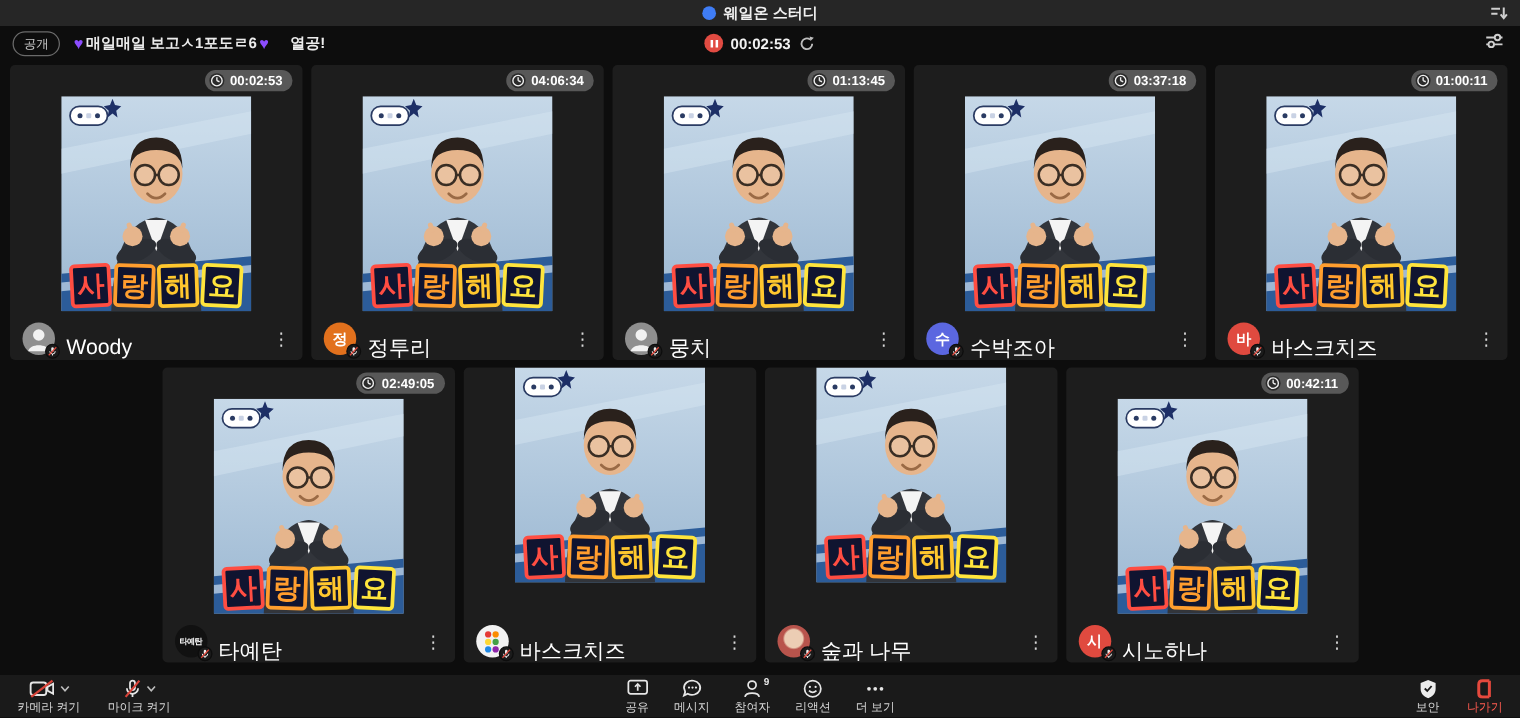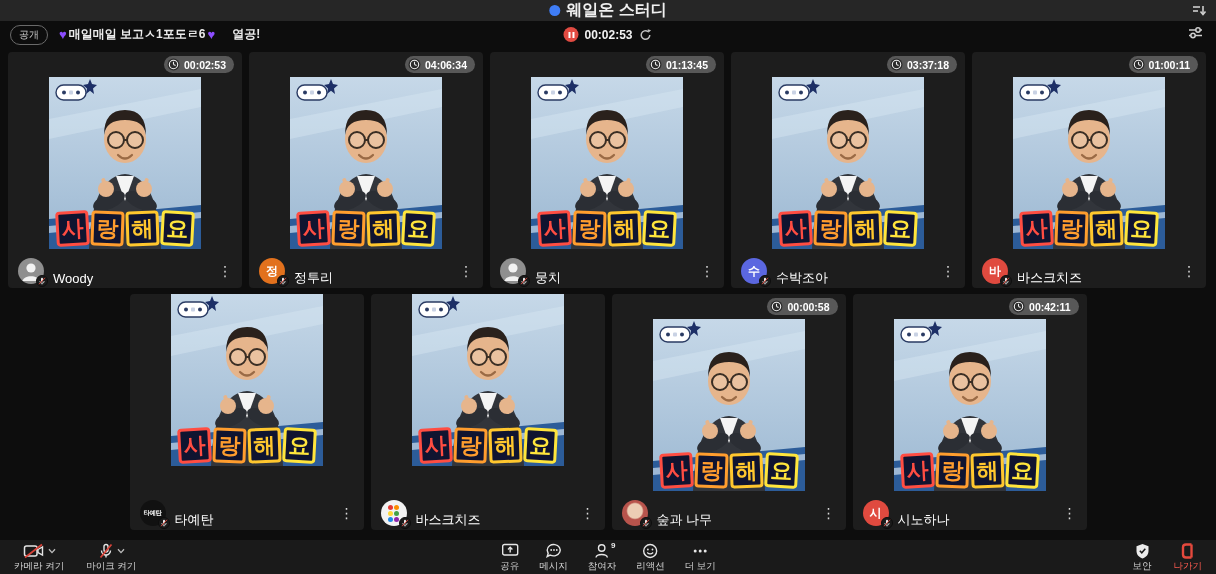--- a/index.html
+++ b/index.html
@@ -5,21 +5,21 @@
   * { box-sizing: border-box; margin: 0; padding: 0; }
   html,body { width:1216px; height:574px; }
   body {
     background:#0d0d0d; color:#fff; overflow:hidden; position:relative;
     font-family:"Liberation Sans", sans-serif;
   }
   
   .titlebar { height:21px; background:#262626; position:relative; display:flex; align-items:center; }
   .titlebar-center { position:absolute; left:50%; transform:translateX(-50%); display:flex; align-items:center; gap:6px; }
   .blue-dot { width:11px; height:11px; border-radius:50%; background:#3f7df6; }
-  .app-title { font-size:16px; font-weight:bold; color:#f0f0f0; }
+  .app-title { font-size:12px; font-weight:bold; color:#f0f0f0; }
   .sort-btn { position:absolute; right:9px; top:2px; cursor:pointer; }
   
   .subheader { height:27px; display:flex; align-items:center; padding:0 10px; position:relative; background:#0d0d0d; }
   .visibility-badge { border:1px solid #6a6a6a; color:#c9c9c9; border-radius:10px; font-size:10px; padding:2px 8px; margin-right:9px; }
   .room-title { font-size:12px; font-weight:bold; color:#ececec; display:flex; align-items:center; }
   .heart { color:#8c4dff; font-size:13px; margin:0 2px; }
   .room-suffix { margin-left:15px; }
   .rec-group { position:absolute; left:50%; transform:translateX(-50%); display:flex; align-items:center; gap:6px; }
   .rec-btn { width:15px; height:15px; border-radius:50%; background:#e14b42; display:flex; align-items:center; justify-content:center; gap:2px; cursor:pointer; }
   .rec-btn i { display:block; width:2px; height:6px; background:#fff; }
@@ -49,21 +49,21 @@
   .av-label { display:none; color:#fff; font-weight:bold; }
   .avatar.av-letter .av-label { display:block; font-size:12px; }
   .avatar.av-text .av-label { display:block; font-size:6.5px; letter-spacing:-0.5px; }
   .av-sil { display:none; }
   .avatar.av-silhouette .av-sil { display:block; }
   .av-dots { display:none; }
   .avatar.av-flowers .av-dots { display:flex; flex-wrap:wrap; width:15px; gap:1px; justify-content:center; }
   .av-dots i { width:5px; height:5px; border-radius:50%; display:block; }
   .mic-badge { position:absolute; right:-4px; bottom:-3px; width:12px; height:12px; border-radius:50%;
     background:#1b1b1b; border:1px solid #0d0d0d; display:flex; align-items:center; justify-content:center; }
-  .pname { font-size:13px; color:#fff; flex:1; white-space:nowrap; overflow:hidden;margin-top:14px; }
+  .pname { font-size:17px; color:#fff; flex:1; white-space:nowrap; overflow:hidden;margin-top:14px; }
   .kebab { width:14px; text-align:center; color:#d8d8d8; font-size:14px; cursor:pointer; line-height:1; }
   
   .toolbar { position:absolute; left:0; right:0; bottom:0; height:34px; background:#1a1a1a; }
   .tb-left { position:absolute; left:8px; top:2px; display:flex; gap:10px; }
   .tb-center { position:absolute; left:50%; transform:translateX(-50%); top:2px; display:flex; gap:8px; }
   .tb-right { position:absolute; right:8px; top:2px; display:flex; gap:10px; }
   .tb-btn { display:flex; flex-direction:column; align-items:center; gap:1px; cursor:pointer; padding:0 6px; }
   .tb-btn .ic { height:17px; display:flex; align-items:center; gap:3px; position:relative; }
   .tb-label { font-size:9.5px; color:#d6d6d6; white-space:nowrap; }
   .tb-label.red { color:#ff5b50; }
@@ -486,20 +486,94 @@
             <line x1="1" y1="7.2" x2="7" y2="0.8" stroke="#e5493d" stroke-width="0.9"></line>
           </svg>
         </span>
       </div>
       <span class="pname">바스크치즈</span>
       <span class="kebab">⋮</span>
     </div>
   </div>
 </div>
   <div class="grid-row centered" id="grid-row-2">
+  <div class="tile">
+    <div class="tile-top">
+      <span class="timer-badge">
+        <svg width="13" height="13" viewBox="0 0 13 13">
+          <circle cx="6.5" cy="6.5" r="6" fill="#2b2b2b"></circle>
+          <circle cx="6.5" cy="6.5" r="4.2" fill="none" stroke="#efefef" stroke-width="1.1"></circle>
+          <line x1="6.5" y1="6.5" x2="6.5" y2="3.8" stroke="#efefef" stroke-width="1.1"></line>
+          <line x1="6.5" y1="6.5" x2="8.6" y2="7.4" stroke="#efefef" stroke-width="1.1"></line>
+        </svg>
+        <span class="timer-text">02:49:05</span>
+      </span>
+    </div>
+    <div class="video-wrap">
+      <div class="video">
+        <svg width="152" height="172" viewBox="0 0 152 172">
+          <defs>
+            <linearGradient id="sky" x1="0" y1="0" x2="0" y2="1">
+              <stop offset="0" stop-color="#c6d8e8"></stop>
+                  <stop offset="1" stop-color="#9cb8d2"></stop>
+            </linearGradient>
+          </defs>
+          <rect width="152" height="172" fill="url(#sky)"></rect>
+          <polygon points="0,42 152,12 152,30 0,62" fill="#d8e6f2" opacity="0.45"></polygon>
+          <polygon points="0,142 152,128 152,172 0,172" fill="#2c5c99"></polygon>
+          <polygon points="0,149 152,135 152,141 0,156" fill="#cfe0ee" opacity="0.7"></polygon>
+          <path d="M40,172 C42,118 56,99 76,97 C96,99 110,118 112,172 Z" fill="#32353b"></path>
+          <polygon points="67,99 85,99 76,124" fill="#f4f4f4"></polygon>
+          <ellipse cx="60" cy="124" rx="17" ry="8" fill="#2b2e34" transform="rotate(-24 60 124)"></ellipse>
+          <ellipse cx="92" cy="124" rx="17" ry="8" fill="#2b2e34" transform="rotate(24 92 124)"></ellipse>
+          <circle cx="57" cy="112" r="8" fill="#e6b58c"></circle>
+          <circle cx="95" cy="112" r="8" fill="#e6b58c"></circle>
+          <rect x="53" y="101" width="4" height="8" rx="2" fill="#e6b58c" transform="rotate(-20 55 105)"></rect>
+          <rect x="95" y="101" width="4" height="8" rx="2" fill="#e6b58c" transform="rotate(20 97 105)"></rect>
+          <ellipse cx="76" cy="62" rx="21" ry="24" fill="#e6b58c"></ellipse>
+          <path d="M55,58 Q55,33 76,33 Q97,33 97,58 Q95,43 76,43 Q57,43 55,58 Z" fill="#2a211c"></path>
+          <circle cx="67" cy="63" r="8" fill="rgba(255,255,255,0.18)" stroke="#3a2e24" stroke-width="2"></circle>
+          <circle cx="86" cy="63" r="8" fill="rgba(255,255,255,0.18)" stroke="#3a2e24" stroke-width="2"></circle>
+          <line x1="75" y1="63" x2="78" y2="63" stroke="#3a2e24" stroke-width="2"></line>
+          <path d="M69,78 Q76,85 83,78" stroke="#9a6a45" stroke-width="2.2" fill="none" stroke-linecap="round"></path>
+          <g>
+            <rect x="7" y="8" width="30" height="15" rx="7.5" fill="#ffffff" stroke="#2a3b63" stroke-width="1.4"></rect>
+            <circle cx="15" cy="15.5" r="2" fill="#2a3b63"></circle>
+            <circle cx="29" cy="15.5" r="2" fill="#2a3b63"></circle>
+            <rect x="20" y="13.5" width="4" height="4" rx="1" fill="#c9d2e4"></rect>
+            <polygon points="41,2 43,7 48,8 44,11.5 45,17 41,13.8 37,17 38,11.5 34,8 39,7" fill="#1d2f66"></polygon>
+          </g>
+        </svg>
+        <div class="caption">
+              <span class="cap-char" style="color: rgb(255, 77, 66); border-color: rgb(255, 77, 66);">사</span>
+              <span class="cap-char" style="color: rgb(255, 157, 46); border-color: rgb(255, 157, 46);">랑</span>
+              <span class="cap-char" style="color: rgb(255, 199, 46); border-color: rgb(255, 199, 46);">해</span>
+              <span class="cap-char" style="color: rgb(255, 229, 60); border-color: rgb(255, 229, 60);">요</span>
+            </div>
+      </div>
+    </div>
+    <div class="tile-bottom">
+      <div class="avatar av-text" style="background: rgb(17, 17, 17);">
+
+        <span class="av-label">타예탄</span>
+
+        <span class="mic-badge">
+          <svg width="8" height="8" viewBox="0 0 8 8">
+            <rect x="3" y="0.8" width="2" height="3.6" rx="1" fill="#eee"></rect>
+            <path d="M1.8,4 a2.2,2.2 0 0 0 4.4,0" fill="none" stroke="#eee" stroke-width="0.8"></path>
+            <line x1="4" y1="6.2" x2="4" y2="7.4" stroke="#eee" stroke-width="0.8"></line>
+            <line x1="1" y1="7.2" x2="7" y2="0.8" stroke="#e5493d" stroke-width="0.9"></line>
+          </svg>
+        </span>
+      </div>
+      <span class="pname">타예탄</span>
+      <span class="kebab">⋮</span>
+    </div>
+  </div>
+
   <div class="tile">
     <div class="video-wrap">
       <div class="video">
         <svg width="152" height="172" viewBox="0 0 152 172">
           <defs>
             <linearGradient id="sky" x1="0" y1="0" x2="0" y2="1">
               <stop offset="0" stop-color="#c6d8e8"></stop>
                   <stop offset="1" stop-color="#9cb8d2"></stop>
             </linearGradient>
           </defs>
@@ -531,34 +605,40 @@
         </svg>
         <div class="caption">
               <span class="cap-char" style="color: rgb(255, 77, 66); border-color: rgb(255, 77, 66);">사</span>
               <span class="cap-char" style="color: rgb(255, 157, 46); border-color: rgb(255, 157, 46);">랑</span>
               <span class="cap-char" style="color: rgb(255, 199, 46); border-color: rgb(255, 199, 46);">해</span>
               <span class="cap-char" style="color: rgb(255, 229, 60); border-color: rgb(255, 229, 60);">요</span>
             </div>
       </div>
     </div>
     <div class="tile-bottom">
-      <div class="avatar av-text" style="background: rgb(17, 17, 17);">
-
-        <span class="av-label">타예탄</span>
-
+      <div class="avatar av-flowers" style="background: rgb(242, 242, 242);">
+
+        <span class="av-dots">
+              <i style="background: rgb(229, 57, 53);"></i>
+              <i style="background: rgb(251, 140, 0);"></i>
+              <i style="background: rgb(253, 216, 53);"></i>
+              <i style="background: rgb(67, 160, 71);"></i>
+              <i style="background: rgb(30, 136, 229);"></i>
+              <i style="background: rgb(142, 36, 170);"></i>
+            </span>
         <span class="mic-badge">
           <svg width="8" height="8" viewBox="0 0 8 8">
             <rect x="3" y="0.8" width="2" height="3.6" rx="1" fill="#eee"></rect>
             <path d="M1.8,4 a2.2,2.2 0 0 0 4.4,0" fill="none" stroke="#eee" stroke-width="0.8"></path>
             <line x1="4" y1="6.2" x2="4" y2="7.4" stroke="#eee" stroke-width="0.8"></line>
             <line x1="1" y1="7.2" x2="7" y2="0.8" stroke="#e5493d" stroke-width="0.9"></line>
           </svg>
         </span>
       </div>
-      <span class="pname">타예탄</span>
+      <span class="pname">바스크치즈</span>
       <span class="kebab">⋮</span>
     </div>
   </div>
 
   <div class="tile">
     <div class="video-wrap">
       <div class="video">
         <svg width="152" height="172" viewBox="0 0 152 172">
           <defs>
             <linearGradient id="sky" x1="0" y1="0" x2="0" y2="1">
@@ -594,54 +674,46 @@
         </svg>
         <div class="caption">
               <span class="cap-char" style="color: rgb(255, 77, 66); border-color: rgb(255, 77, 66);">사</span>
               <span class="cap-char" style="color: rgb(255, 157, 46); border-color: rgb(255, 157, 46);">랑</span>
               <span class="cap-char" style="color: rgb(255, 199, 46); border-color: rgb(255, 199, 46);">해</span>
               <span class="cap-char" style="color: rgb(255, 229, 60); border-color: rgb(255, 229, 60);">요</span>
             </div>
       </div>
     </div>
     <div class="tile-bottom">
-      <div class="avatar av-flowers" style="background: rgb(242, 242, 242);">
-
-        <span class="av-dots">
-              <i style="background: rgb(229, 57, 53);"></i>
-              <i style="background: rgb(251, 140, 0);"></i>
-              <i style="background: rgb(253, 216, 53);"></i>
-              <i style="background: rgb(67, 160, 71);"></i>
-              <i style="background: rgb(30, 136, 229);"></i>
-              <i style="background: rgb(142, 36, 170);"></i>
-            </span>
+      <div class="avatar av-photo" style="background: radial-gradient(circle at 50% 42%, rgb(236, 205, 180) 0px, rgb(236, 205, 180) 36%, rgb(184, 84, 76) 44%);">
+
         <span class="mic-badge">
           <svg width="8" height="8" viewBox="0 0 8 8">
             <rect x="3" y="0.8" width="2" height="3.6" rx="1" fill="#eee"></rect>
             <path d="M1.8,4 a2.2,2.2 0 0 0 4.4,0" fill="none" stroke="#eee" stroke-width="0.8"></path>
             <line x1="4" y1="6.2" x2="4" y2="7.4" stroke="#eee" stroke-width="0.8"></line>
             <line x1="1" y1="7.2" x2="7" y2="0.8" stroke="#e5493d" stroke-width="0.9"></line>
           </svg>
         </span>
       </div>
-      <span class="pname">바스크치즈</span>
+      <span class="pname">숲과 나무</span>
       <span class="kebab">⋮</span>
     </div>
   </div>
 
   <div class="tile">
     <div class="tile-top">
       <span class="timer-badge">
         <svg width="13" height="13" viewBox="0 0 13 13">
           <circle cx="6.5" cy="6.5" r="6" fill="#2b2b2b"></circle>
           <circle cx="6.5" cy="6.5" r="4.2" fill="none" stroke="#efefef" stroke-width="1.1"></circle>
           <line x1="6.5" y1="6.5" x2="6.5" y2="3.8" stroke="#efefef" stroke-width="1.1"></line>
           <line x1="6.5" y1="6.5" x2="8.6" y2="7.4" stroke="#efefef" stroke-width="1.1"></line>
         </svg>
-        <span class="timer-text">00:00:58</span>
+        <span class="timer-text">00:42:11</span>
       </span>
     </div>
     <div class="video-wrap">
       <div class="video">
         <svg width="152" height="172" viewBox="0 0 152 172">
           <defs>
             <linearGradient id="sky" x1="0" y1="0" x2="0" y2="1">
               <stop offset="0" stop-color="#c6d8e8"></stop>
                   <stop offset="1" stop-color="#9cb8d2"></stop>
             </linearGradient>
@@ -674,105 +746,33 @@
         </svg>
         <div class="caption">
               <span class="cap-char" style="color: rgb(255, 77, 66); border-color: rgb(255, 77, 66);">사</span>
               <span class="cap-char" style="color: rgb(255, 157, 46); border-color: rgb(255, 157, 46);">랑</span>
               <span class="cap-char" style="color: rgb(255, 199, 46); border-color: rgb(255, 199, 46);">해</span>
               <span class="cap-char" style="color: rgb(255, 229, 60); border-color: rgb(255, 229, 60);">요</span>
             </div>
       </div>
     </div>
     <div class="tile-bottom">
-      <div class="avatar av-photo" style="background: radial-gradient(circle at 50% 42%, rgb(236, 205, 180) 0px, rgb(236, 205, 180) 36%, rgb(184, 84, 76) 44%);">
+      <div class="avatar av-letter" style="background: rgb(224, 74, 63);">
+
+        <span class="av-label">시</span>
 
         <span class="mic-badge">
           <svg width="8" height="8" viewBox="0 0 8 8">
             <rect x="3" y="0.8" width="2" height="3.6" rx="1" fill="#eee"></rect>
             <path d="M1.8,4 a2.2,2.2 0 0 0 4.4,0" fill="none" stroke="#eee" stroke-width="0.8"></path>
             <line x1="4" y1="6.2" x2="4" y2="7.4" stroke="#eee" stroke-width="0.8"></line>
             <line x1="1" y1="7.2" x2="7" y2="0.8" stroke="#e5493d" stroke-width="0.9"></line>
           </svg>
         </span>
       </div>
-      <span class="pname">숲과 나무</span>
-      <span class="kebab">⋮</span>
-    </div>
-  </div>
-
-  <div class="tile">
-    <div class="tile-top">
-      <span class="timer-badge">
-        <svg width="13" height="13" viewBox="0 0 13 13">
-          <circle cx="6.5" cy="6.5" r="6" fill="#2b2b2b"></circle>
-          <circle cx="6.5" cy="6.5" r="4.2" fill="none" stroke="#efefef" stroke-width="1.1"></circle>
-          <line x1="6.5" y1="6.5" x2="6.5" y2="3.8" stroke="#efefef" stroke-width="1.1"></line>
-          <line x1="6.5" y1="6.5" x2="8.6" y2="7.4" stroke="#efefef" stroke-width="1.1"></line>
-        </svg>
-        <span class="timer-text">00:42:11</span>
-      </span>
-    </div>
-    <div class="video-wrap">
-      <div class="video">
-        <svg width="152" height="172" viewBox="0 0 152 172">
-          <defs>
-            <linearGradient id="sky" x1="0" y1="0" x2="0" y2="1">
-              <stop offset="0" stop-color="#c6d8e8"></stop>
-                  <stop offset="1" stop-color="#9cb8d2"></stop>
-            </linearGradient>
-          </defs>
-          <rect width="152" height="172" fill="url(#sky)"></rect>
-          <polygon points="0,42 152,12 152,30 0,62" fill="#d8e6f2" opacity="0.45"></polygon>
-          <polygon points="0,142 152,128 152,172 0,172" fill="#2c5c99"></polygon>
-          <polygon points="0,149 152,135 152,141 0,156" fill="#cfe0ee" opacity="0.7"></polygon>
-          <path d="M40,172 C42,118 56,99 76,97 C96,99 110,118 112,172 Z" fill="#32353b"></path>
-          <polygon points="67,99 85,99 76,124" fill="#f4f4f4"></polygon>
-          <ellipse cx="60" cy="124" rx="17" ry="8" fill="#2b2e34" transform="rotate(-24 60 124)"></ellipse>
-          <ellipse cx="92" cy="124" rx="17" ry="8" fill="#2b2e34" transform="rotate(24 92 124)"></ellipse>
-          <circle cx="57" cy="112" r="8" fill="#e6b58c"></circle>
-          <circle cx="95" cy="112" r="8" fill="#e6b58c"></circle>
-          <rect x="53" y="101" width="4" height="8" rx="2" fill="#e6b58c" transform="rotate(-20 55 105)"></rect>
-          <rect x="95" y="101" width="4" height="8" rx="2" fill="#e6b58c" transform="rotate(20 97 105)"></rect>
-          <ellipse cx="76" cy="62" rx="21" ry="24" fill="#e6b58c"></ellipse>
-          <path d="M55,58 Q55,33 76,33 Q97,33 97,58 Q95,43 76,43 Q57,43 55,58 Z" fill="#2a211c"></path>
-          <circle cx="67" cy="63" r="8" fill="rgba(255,255,255,0.18)" stroke="#3a2e24" stroke-width="2"></circle>
-          <circle cx="86" cy="63" r="8" fill="rgba(255,255,255,0.18)" stroke="#3a2e24" stroke-width="2"></circle>
-          <line x1="75" y1="63" x2="78" y2="63" stroke="#3a2e24" stroke-width="2"></line>
-          <path d="M69,78 Q76,85 83,78" stroke="#9a6a45" stroke-width="2.2" fill="none" stroke-linecap="round"></path>
-          <g>
-            <rect x="7" y="8" width="30" height="15" rx="7.5" fill="#ffffff" stroke="#2a3b63" stroke-width="1.4"></rect>
-            <circle cx="15" cy="15.5" r="2" fill="#2a3b63"></circle>
-            <circle cx="29" cy="15.5" r="2" fill="#2a3b63"></circle>
-            <rect x="20" y="13.5" width="4" height="4" rx="1" fill="#c9d2e4"></rect>
-            <polygon points="41,2 43,7 48,8 44,11.5 45,17 41,13.8 37,17 38,11.5 34,8 39,7" fill="#1d2f66"></polygon>
-          </g>
-        </svg>
-        <div class="caption">
-              <span class="cap-char" style="color: rgb(255, 77, 66); border-color: rgb(255, 77, 66);">사</span>
-              <span class="cap-char" style="color: rgb(255, 157, 46); border-color: rgb(255, 157, 46);">랑</span>
-              <span class="cap-char" style="color: rgb(255, 199, 46); border-color: rgb(255, 199, 46);">해</span>
-              <span class="cap-char" style="color: rgb(255, 229, 60); border-color: rgb(255, 229, 60);">요</span>
-            </div>
-      </div>
-    </div>
-    <div class="tile-bottom">
-      <div class="avatar av-letter" style="background: rgb(224, 74, 63);">
-
-        <span class="av-label">시</span>
-
-        <span class="mic-badge">
-          <svg width="8" height="8" viewBox="0 0 8 8">
-            <rect x="3" y="0.8" width="2" height="3.6" rx="1" fill="#eee"></rect>
-            <path d="M1.8,4 a2.2,2.2 0 0 0 4.4,0" fill="none" stroke="#eee" stroke-width="0.8"></path>
-            <line x1="4" y1="6.2" x2="4" y2="7.4" stroke="#eee" stroke-width="0.8"></line>
-            <line x1="1" y1="7.2" x2="7" y2="0.8" stroke="#e5493d" stroke-width="0.9"></line>
-          </svg>
-        </span>
-      </div>
       <span class="pname">시노하나</span>
       <span class="kebab">⋮</span>
     </div>
   </div>
 </div>
 </div>
 
 <div class="toolbar">
   <div class="tb-left">
     <div class="tb-btn">

